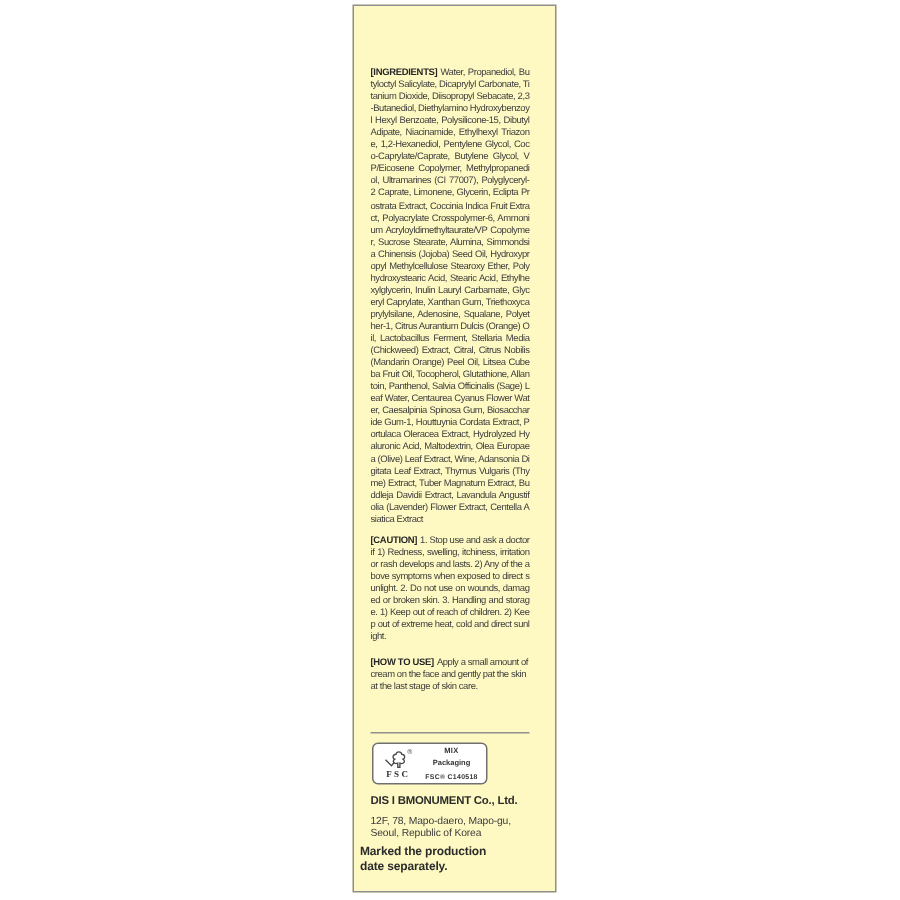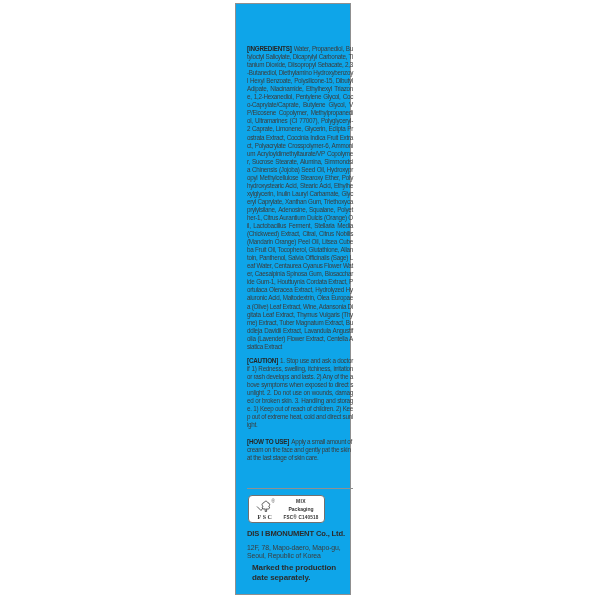--- a/index.html
+++ b/index.html
@@ -8,25 +8,25 @@
     width: 600px;
     height: 600px;
     background: #ffffff;
     font-family: "Liberation Sans", sans-serif;
     overflow: hidden;
   }
   .panel {
     position: absolute;
     left: 235px;
     top: 3px;
-    width: 116px;
+    width: 136px;
     height: 592px;
     border: 1px solid #8f8f8f;
     box-sizing: border-box;
-    background: #0ea5e9;
+    background: #fef9c3;
   }
   .content {
     position: absolute;
     left: 11px;
     top: 41px;
     width: 106px;
   }
   p.section {
     margin: 0 0 6px 0;
     font-size: 6.3px;
@@ -106,21 +106,21 @@
     left: 11px;
     top: 540px;
     width: 110px;
     font-size: 6.9px;
     line-height: 8.2px;
     color: #3c3c3c;
     letter-spacing: -0.1px;
   }
   .note {
     position: absolute;
-    left: 16px;
+    left: 4px;
     top: 559px;
     width: 102px;
     font-size: 8px;
     font-weight: bold;
     line-height: 9.8px;
     color: #2c2c2c;
     letter-spacing: -0.1px;
   }
 </style>
 </head>

